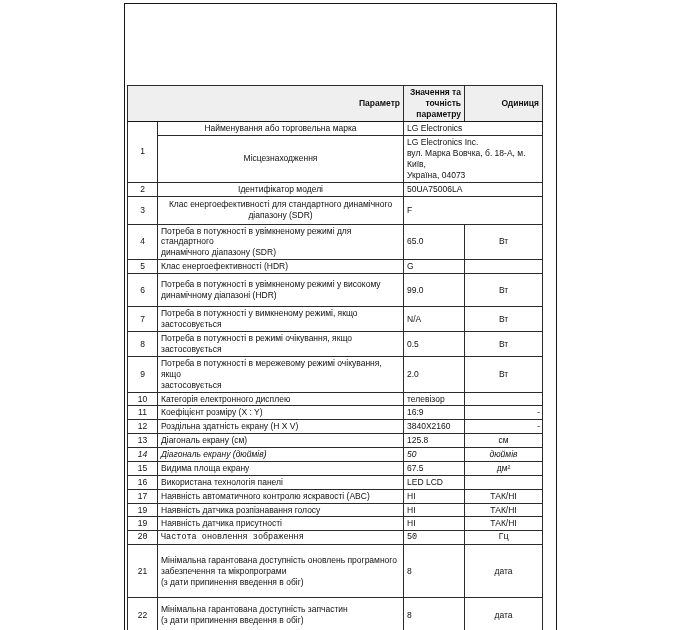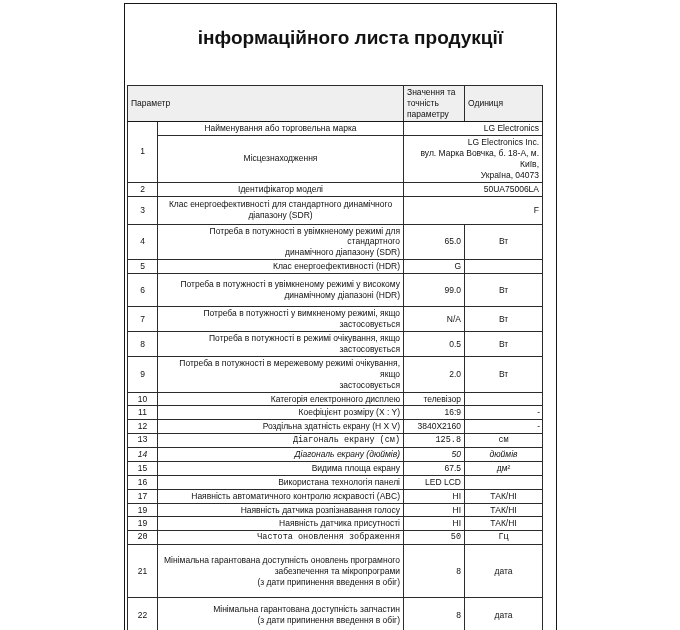--- a/index.html
+++ b/index.html
@@ -37,36 +37,35 @@
   td{
     border:1px solid var(--border-col);
     vertical-align:middle;
     padding:1px 3px;
     font-size:8.5px;line-height:1.28;
     overflow:hidden;
   }
   thead tr{height:36px;}
   thead td{
     background:var(--header-bg);
-    font-weight:400;text-align:left;
+    font-weight:700;text-align:right;
     border-bottom:1.6px solid var(--outer-col);
   }
   td.num{text-align:center;padding:1px 1px;}
   td.param{white-space:pre-line;margin-left:28px;}
-  td.param.l{text-align:right;}
+  td.param.l{text-align:left;}
   td.param.c{text-align:center;}
-  td.val{text-align:right;white-space:pre-line;}
+  td.val{text-align:left;white-space:pre-line;}
   td.unit{text-align:center;}
   td.unit.r{text-align:right;padding-right:2px;}
 </style>
 </head>
 <body>
 
 <div class="page">
-  <div class="doc-title">інформаційного листа продукції</div>
 
   <table class="doc-table">
     <colgroup>
       <col style="width:30px">
       <col style="width:246px">
       <col style="width:61px">
       <col style="width:78px">
     </colgroup>
     <thead>
       <tr>
@@ -150,21 +149,21 @@
           <td class="param l">Коефіцієнт розміру (X : Y)</td>
           <td class="val">16:9</td>
           <td class="unit r">-</td>
         </tr>
         <tr style="height: 13px;">
           <td class="num">12</td>
           <td class="param l">Роздільна здатність екрану (H X V)</td>
           <td class="val">3840X2160</td>
           <td class="unit r">-</td>
         </tr>
-        <tr style="height: 13px; font-family: Liberation Mono, monospace;">
+        <tr style="height: 13px;">
           <td class="num">13</td>
           <td class="param l">Діагональ екрану (см)</td>
           <td class="val">125.8</td>
           <td class="unit">см</td>
         </tr>
         <tr style="height: 13px; font-style: italic;">
           <td class="num">14</td>
           <td class="param l">Діагональ екрану (дюймів)</td>
           <td class="val">50</td>
           <td class="unit">дюймів</td>

